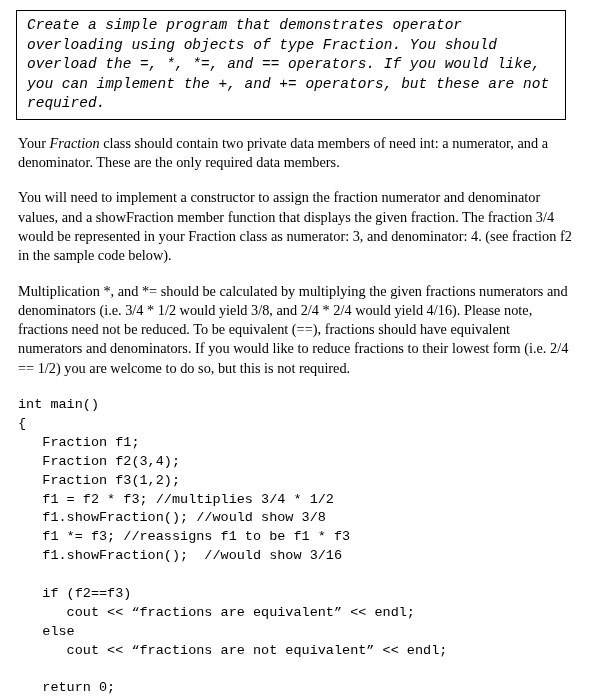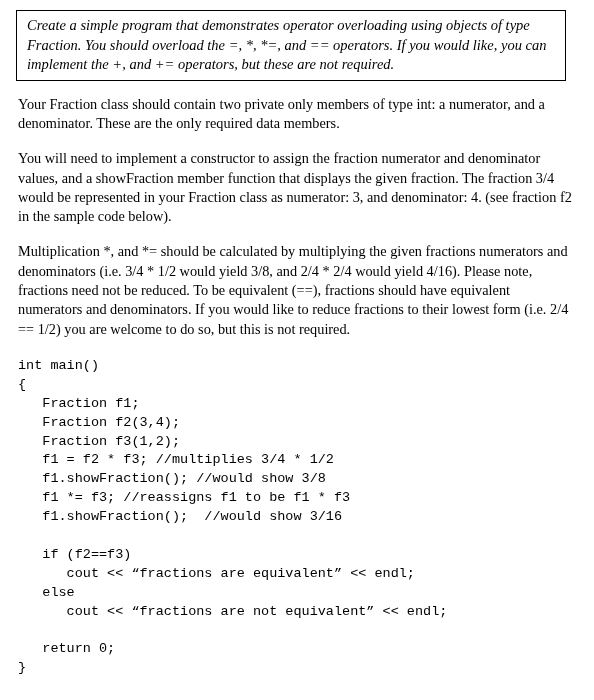--- a/index.html
+++ b/index.html
@@ -9,49 +9,51 @@
       background: #ffffff;
       width: 594px;
     }
     .prompt-box {
       border: 1px solid #000;
       padding: 5px 10px;
       margin: 10px 28px 14px 16px;
       font-style: italic;
       font-size: 14.5px;
       line-height: 1.35;
+      font-family: Liberation Mono, monospace;
     }
     .content {
       padding: 0 18px 14px 18px;
       font-size: 14.3px;
       line-height: 1.35;
     }
     .para {
       margin-bottom: 16px;
     }
     .italic {
+      font-style: italic;
     }
     .code-block {
       font-family: 'Courier New', Courier, monospace;
       font-size: 13.5px;
       line-height: 1.4;
       margin-top: 18px;
       white-space: pre;
     }
   </style>
 </head>
 <body>
 
 <div class="prompt-box">
   <span>Create a simple program that demonstrates operator overloading using objects of type Fraction. You should overload the =, *, *=, and == operators. If you would like, you can implement the +, and += operators, but these are not required.</span>
 </div>
 
 <div class="content">
   <div class="para">
-    <span>Your </span><span class="italic">Fraction</span><span> class should contain two private only members of type int:  a numerator, and a denominator.  These are the only required data members.</span>
+    <span>Your </span><span class="italic">Fraction</span><span> class should contain two private data members of need int:  a numerator, and a denominator.  These are the only required data members.</span>
   </div>
   <div class="para">
     <span>You will need to implement a constructor to assign the fraction numerator and denominator values, and a showFraction member function that displays the given fraction.  The fraction 3/4 would be represented in your Fraction class as numerator: 3, and denominator: 4. (see fraction f2 in the sample code below).</span>
   </div>
   <div class="para">
     <span>Multiplication *, and *= should be calculated by multiplying the given fractions numerators and denominators (i.e. 3/4 * 1/2 would yield 3/8, and 2/4 * 2/4 would yield 4/16).  Please note, fractions need not be reduced.  To be equivalent (==), fractions should have equivalent numerators and denominators.  If you would like to reduce fractions to their lowest form (i.e. 2/4 == 1/2) you are welcome to do so, but this is not required.</span>
   </div>
   <div class="code-block">int main()
 {
    Fraction f1;

